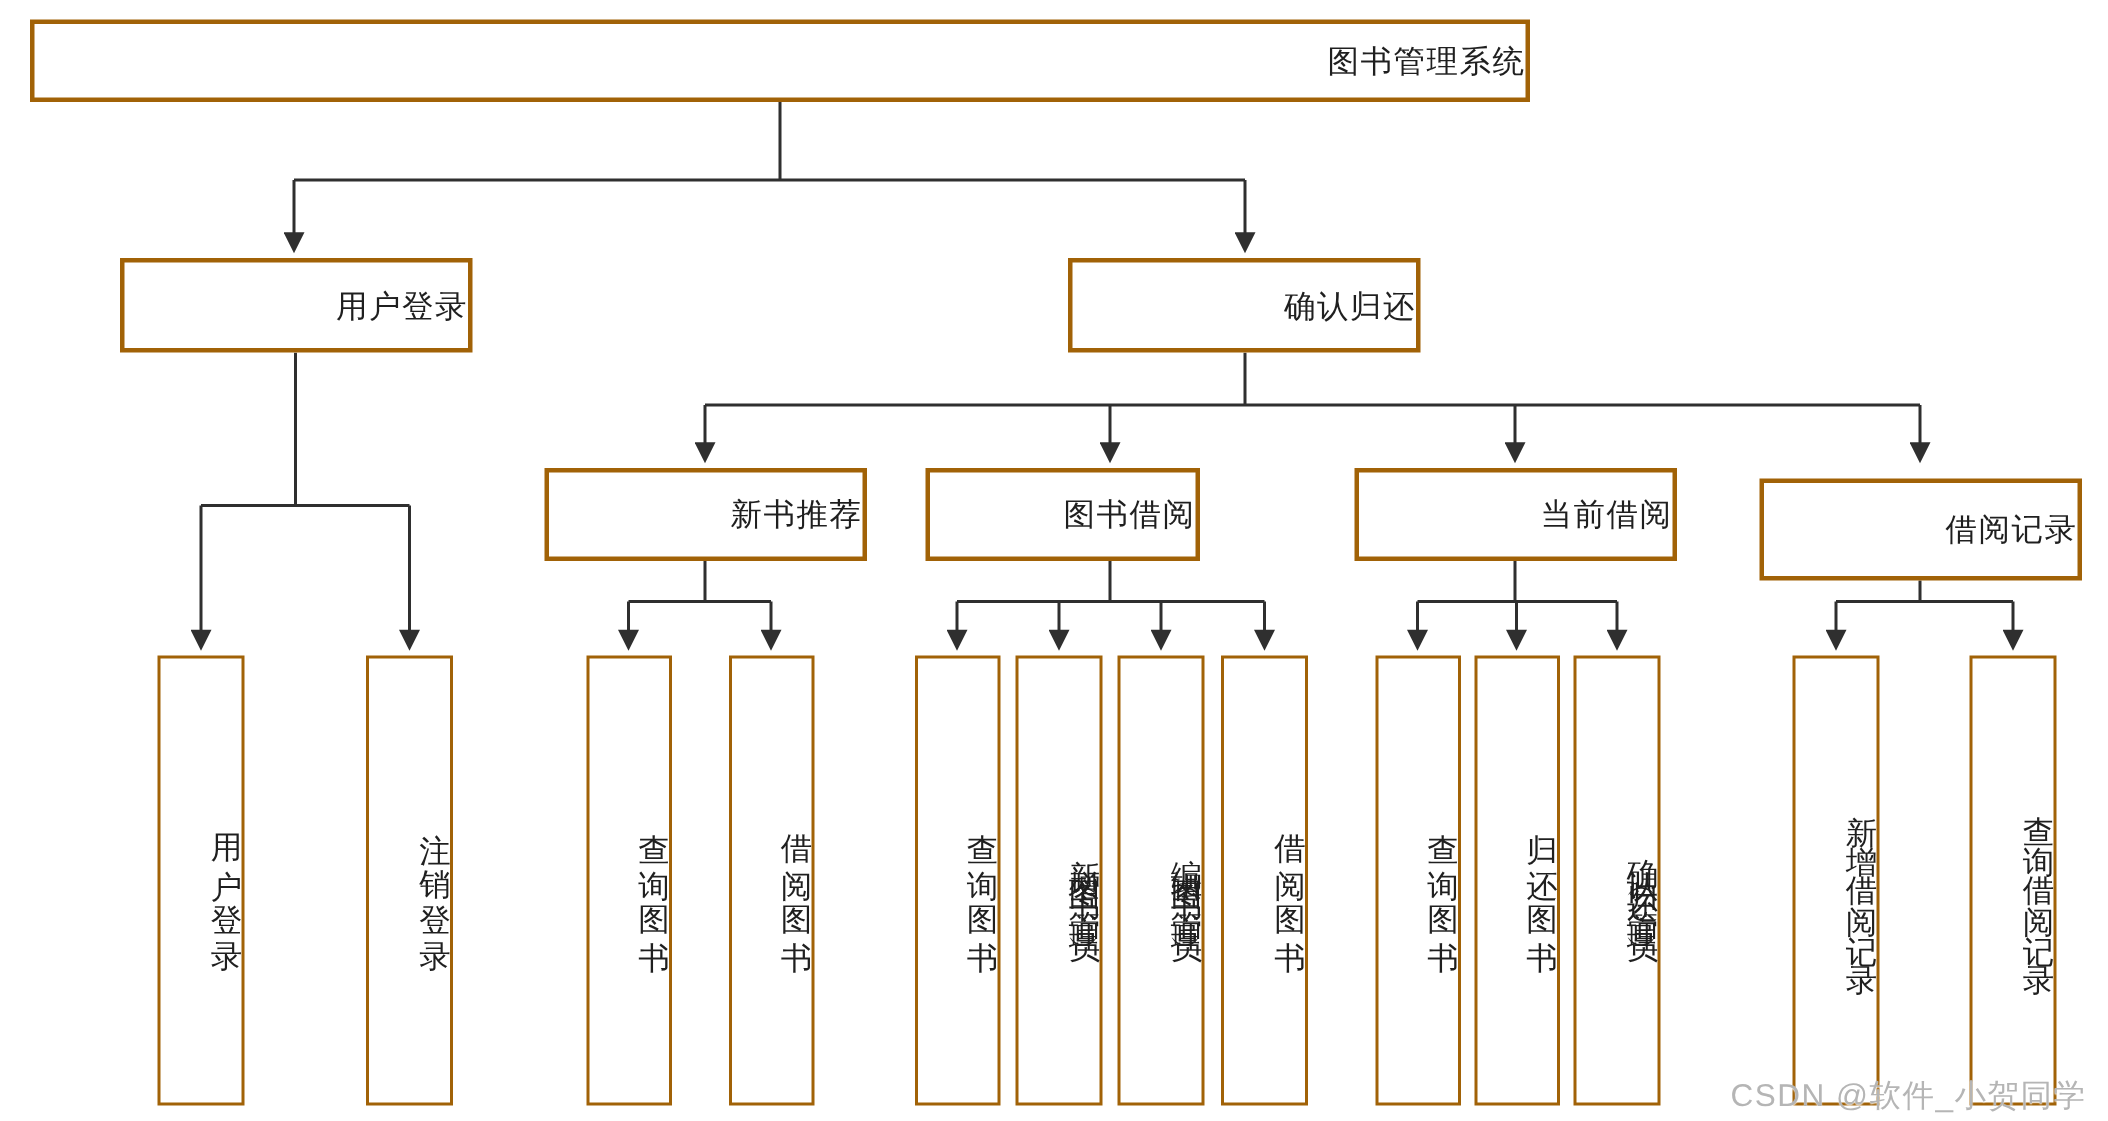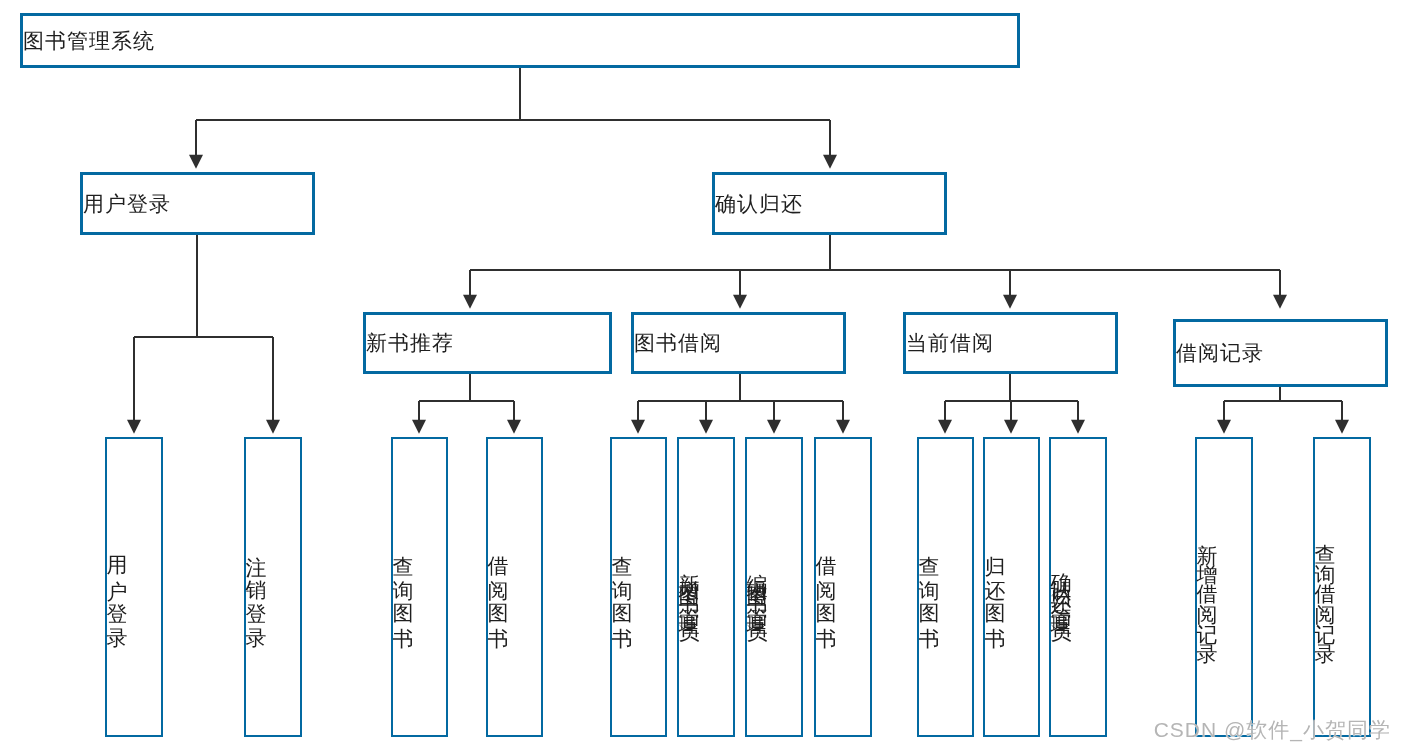--- a/index.html
+++ b/index.html
@@ -12,44 +12,44 @@
     font-family: "Liberation Sans", sans-serif;
     color: #1f1f1f;
   }
   svg.connectors {
     position: absolute;
     left: 0; top: 0;
     width: 1405px; height: 747px;
   }
   .box {
     position: absolute;
-    border: 3px solid #0369a1;
+    border: 3px solid #a16207;
     background: #ffffff;
     display: flex;
     align-items: center;
-    justify-content: flex-start;
+    justify-content: flex-end;
   }
   .hbox { font-size: 21px; letter-spacing: 1px; }
   .vbox { border-width: 2.5px; }
   .vtext {
     writing-mode: vertical-lr;
     text-orientation: mixed;
     font-size: 21px;
     line-height: 1;
   }
   .sp-lg { letter-spacing: 24px; }
   .sp-md { letter-spacing: 20px; }
   .sp-sm { letter-spacing: 7px; }
 
   
   .n-root            { left: 20px;   top: 13px;  width: 1000px; height: 55px; }
   .n-user-login      { left: 80px;   top: 172px; width: 235px;  height: 63px; }
   .n-book-management { left: 712px;  top: 172px; width: 235px;  height: 63px; }
-  .n-new-book-rec    { left: 363px;  top: 312px; width: 249px;  height: 62px; }
-  .n-book-borrow     { left: 631px;  top: 312px; width: 215px;  height: 62px; }
+  .n-new-book-rec    { left: 363px;  top: 312px; width: 215px;  height: 62px; }
+  .n-book-borrow     { left: 617px;  top: 312px; width: 183px;  height: 62px; }
   .n-current-borrow  { left: 903px;  top: 312px; width: 215px;  height: 62px; font-family: Liberation Mono, monospace; }
   .n-borrow-record   { left: 1173px; top: 319px; width: 215px;  height: 68px; }
 
   
   .l-user-login      { left: 105px;  top: 437px; width: 58px; height: 300px; }
   .l-logout          { left: 244px;  top: 437px; width: 58px; height: 300px; }
   .l-query-1         { left: 391px;  top: 437px; width: 57px; height: 300px; }
   .l-borrow-1        { left: 486px;  top: 437px; width: 57px; height: 300px; }
   .l-query-2         { left: 610px;  top: 437px; width: 57px; height: 300px; }
   .l-add-book        { left: 677px;  top: 437px; width: 58px; height: 300px; }

